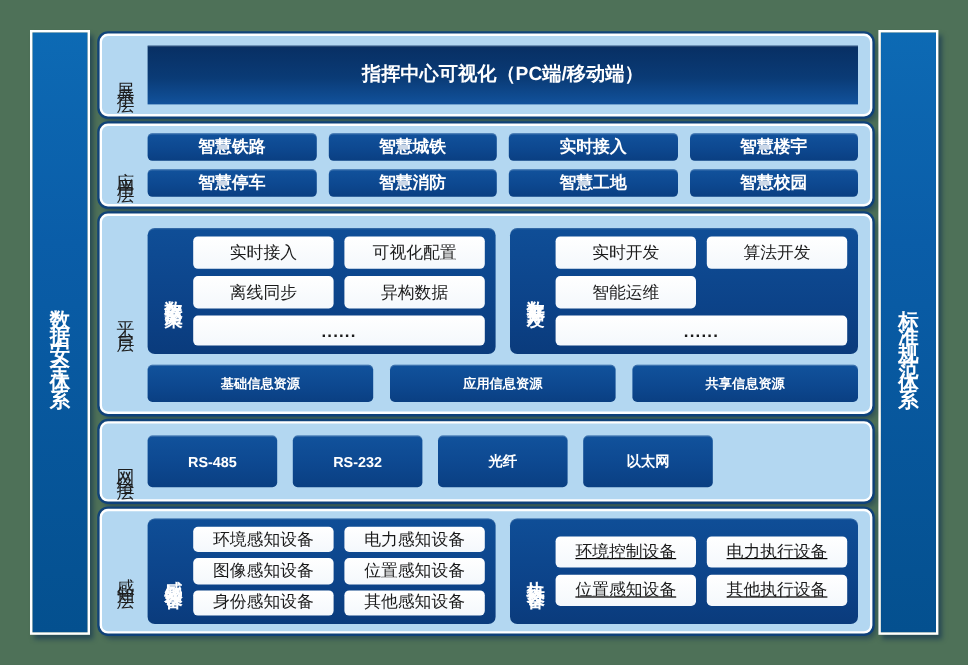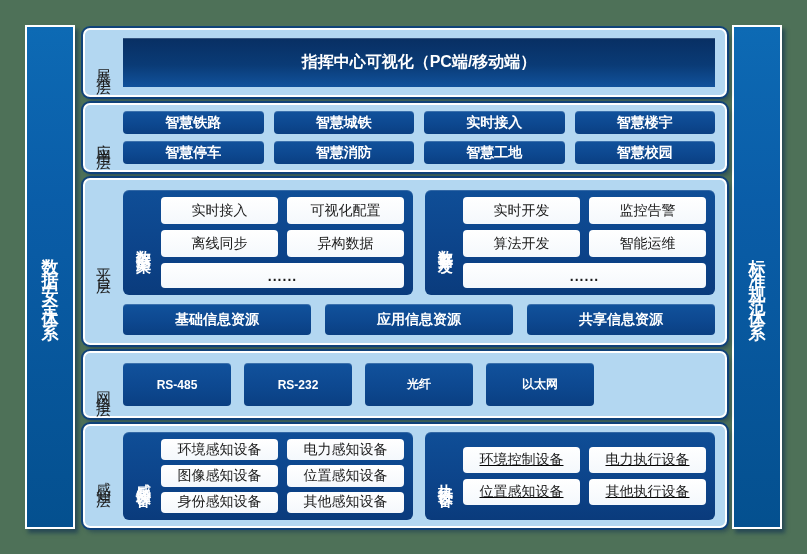--- a/index.html
+++ b/index.html
@@ -156,21 +156,21 @@
     white-space: nowrap;
   }
   .wbtn.wide { grid-column: 1 / span 2; font-weight: bold; letter-spacing: 1px; }
 
   .resource-row {
     display: grid;
     grid-template-columns: repeat(3, 1fr);
     gap: 14px;
     flex: 0 0 31px;
   }
-  .resource-row .dbtn { font-size: 14px; }
+  .resource-row .dbtn { font-size: 11px; }
 
   
   .net-grid {
     display: grid;
     grid-template-columns: repeat(5, 1fr);
     gap: 13px;
     padding: 10px 10px 10px 2px;
   }
   .net-grid .dbtn { font-size: 12px; }
 
@@ -245,21 +245,20 @@
             <div class="wbtn wide">......</div>
           </div>
         </div>
 
         <div class="panel">
           <div class="panel-label">
             <span class="vtext">数据开发</span>
           </div>
           <div class="panel-grid">
             <div class="wbtn">实时开发</div>
-            <div class="wbtn">监控告警</div>
             <div class="wbtn">算法开发</div>
             <div class="wbtn">智能运维</div>
             <div class="wbtn wide">......</div>
           </div>
         </div>
 
       </div>
       <div class="resource-row">
         <div class="dbtn">基础信息资源</div>
         <div class="dbtn">应用信息资源</div>

